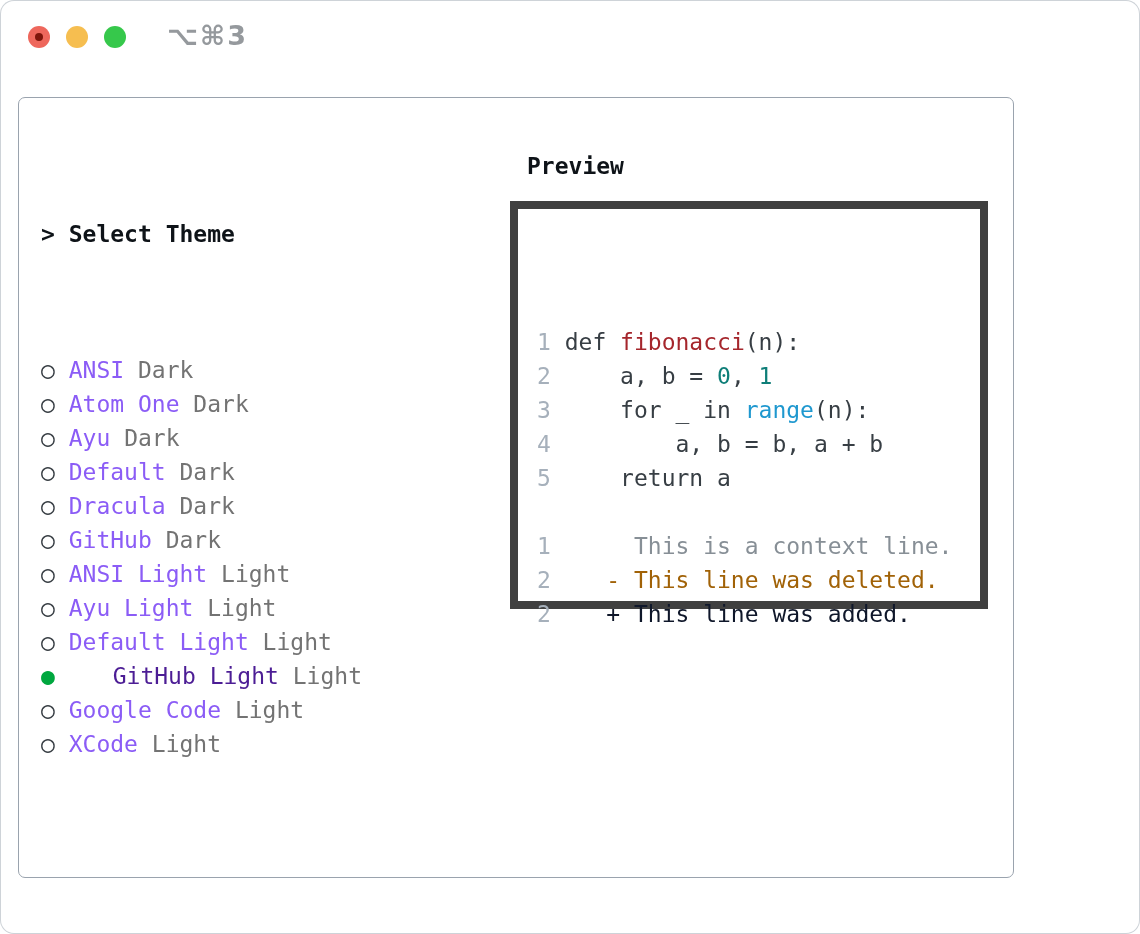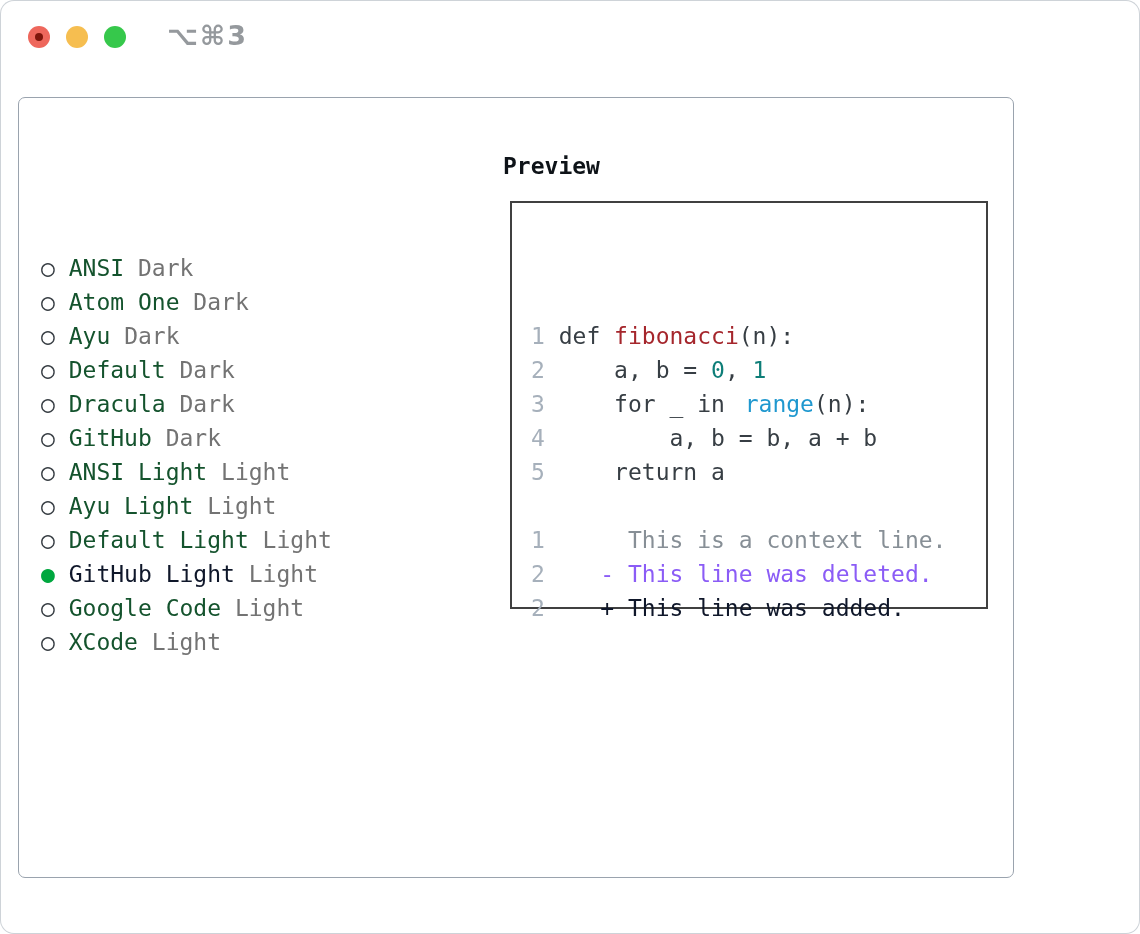--- a/index.html
+++ b/index.html
@@ -29,58 +29,59 @@
   }
   .left-col {
     position:absolute; left:22px; top:51px;
     font-size:23px; line-height:34px; white-space:pre; color:#31373d;
   }
   .row { height:34px; }
   .hdr    { font-weight:bold; color:#0e1318; }
   .prompt { font-weight:bold; color:#0e1318; }
   .bullet { color:#3a4046; }
   .bullet.sel { color:#00a73f; }
-  .label  { color:#14532d; }
-  .label.sel { color:#0f172a; }
+  .label  { color:#8b5cf6; }
+  .label.sel { color:#4c1d95;margin-left:44px; }
   .tag    { color:#737373; }
   .apply-section { margin-top:34px; }
   
   .preview-label {
-    position:absolute; left:484px; top:51px;
+    position:absolute; left:508px; top:51px;
     font-size:23px; line-height:34px; font-weight:bold; color:#0e1318;
   }
   .pbox {
     position:absolute; left:491px; top:103px; width:478px; height:408px;
-    border:2px solid #404040; background:#ffffff;
+    border:8px solid #404040; background:#ffffff;
     padding:48px 0 0 19px;
     font-size:23px; line-height:34px; white-space:pre;
   }
   .cline { height:34px; }
   .ln        { color:#a6b0bb; }
   .c-code    { color:#373e44; }
   .c-func    { color:#a5262c; }
   .c-num     { color:#0e7e78; }
-  .c-builtin { color:#1f98cf;margin-left:6px; }
+  .c-builtin { color:#1f98cf; }
   .c-ctx     { color:#878f96;text-align:center; }
-  .c-del     { color:#8b5cf6; }
+  .c-del     { color:#a16207; }
   .c-add     { color:#0f172a; }
 </style>
 </head>
 <body>
 
 <div class="window">
 
   <div class="traffic t-red"></div>
   <div class="traffic t-yellow"></div>
   <div class="traffic t-green"></div>
   <div class="win-title">⌥⌘3</div>
 
   <div class="panel">
 
     <div class="left-col">
+      <div class="row"><span class="prompt">&gt;</span><span> </span><span class="hdr">Select Theme</span></div>
 
       <div id="theme-list"><div class="row"><span class="bullet">○</span><span> </span><span class="label">ANSI</span><span> </span><span class="tag">Dark</span></div><div class="row"><span class="bullet">○</span><span> </span><span class="label">Atom One</span><span> </span><span class="tag">Dark</span></div><div class="row"><span class="bullet">○</span><span> </span><span class="label">Ayu</span><span> </span><span class="tag">Dark</span></div><div class="row"><span class="bullet">○</span><span> </span><span class="label">Default</span><span> </span><span class="tag">Dark</span></div><div class="row"><span class="bullet">○</span><span> </span><span class="label">Dracula</span><span> </span><span class="tag">Dark</span></div><div class="row"><span class="bullet">○</span><span> </span><span class="label">GitHub</span><span> </span><span class="tag">Dark</span></div><div class="row"><span class="bullet">○</span><span> </span><span class="label">ANSI Light</span><span> </span><span class="tag">Light</span></div><div class="row"><span class="bullet">○</span><span> </span><span class="label">Ayu Light</span><span> </span><span class="tag">Light</span></div><div class="row"><span class="bullet">○</span><span> </span><span class="label">Default Light</span><span> </span><span class="tag">Light</span></div><div class="row"><span class="bullet sel">●</span><span> </span><span class="label sel">GitHub Light</span><span> </span><span class="tag">Light</span></div><div class="row"><span class="bullet">○</span><span> </span><span class="label">Google Code</span><span> </span><span class="tag">Light</span></div><div class="row"><span class="bullet">○</span><span> </span><span class="label">XCode</span><span> </span><span class="tag">Light</span></div></div>
 
       <div class="apply-section">
         
         
       </div>
 
       
     </div>

